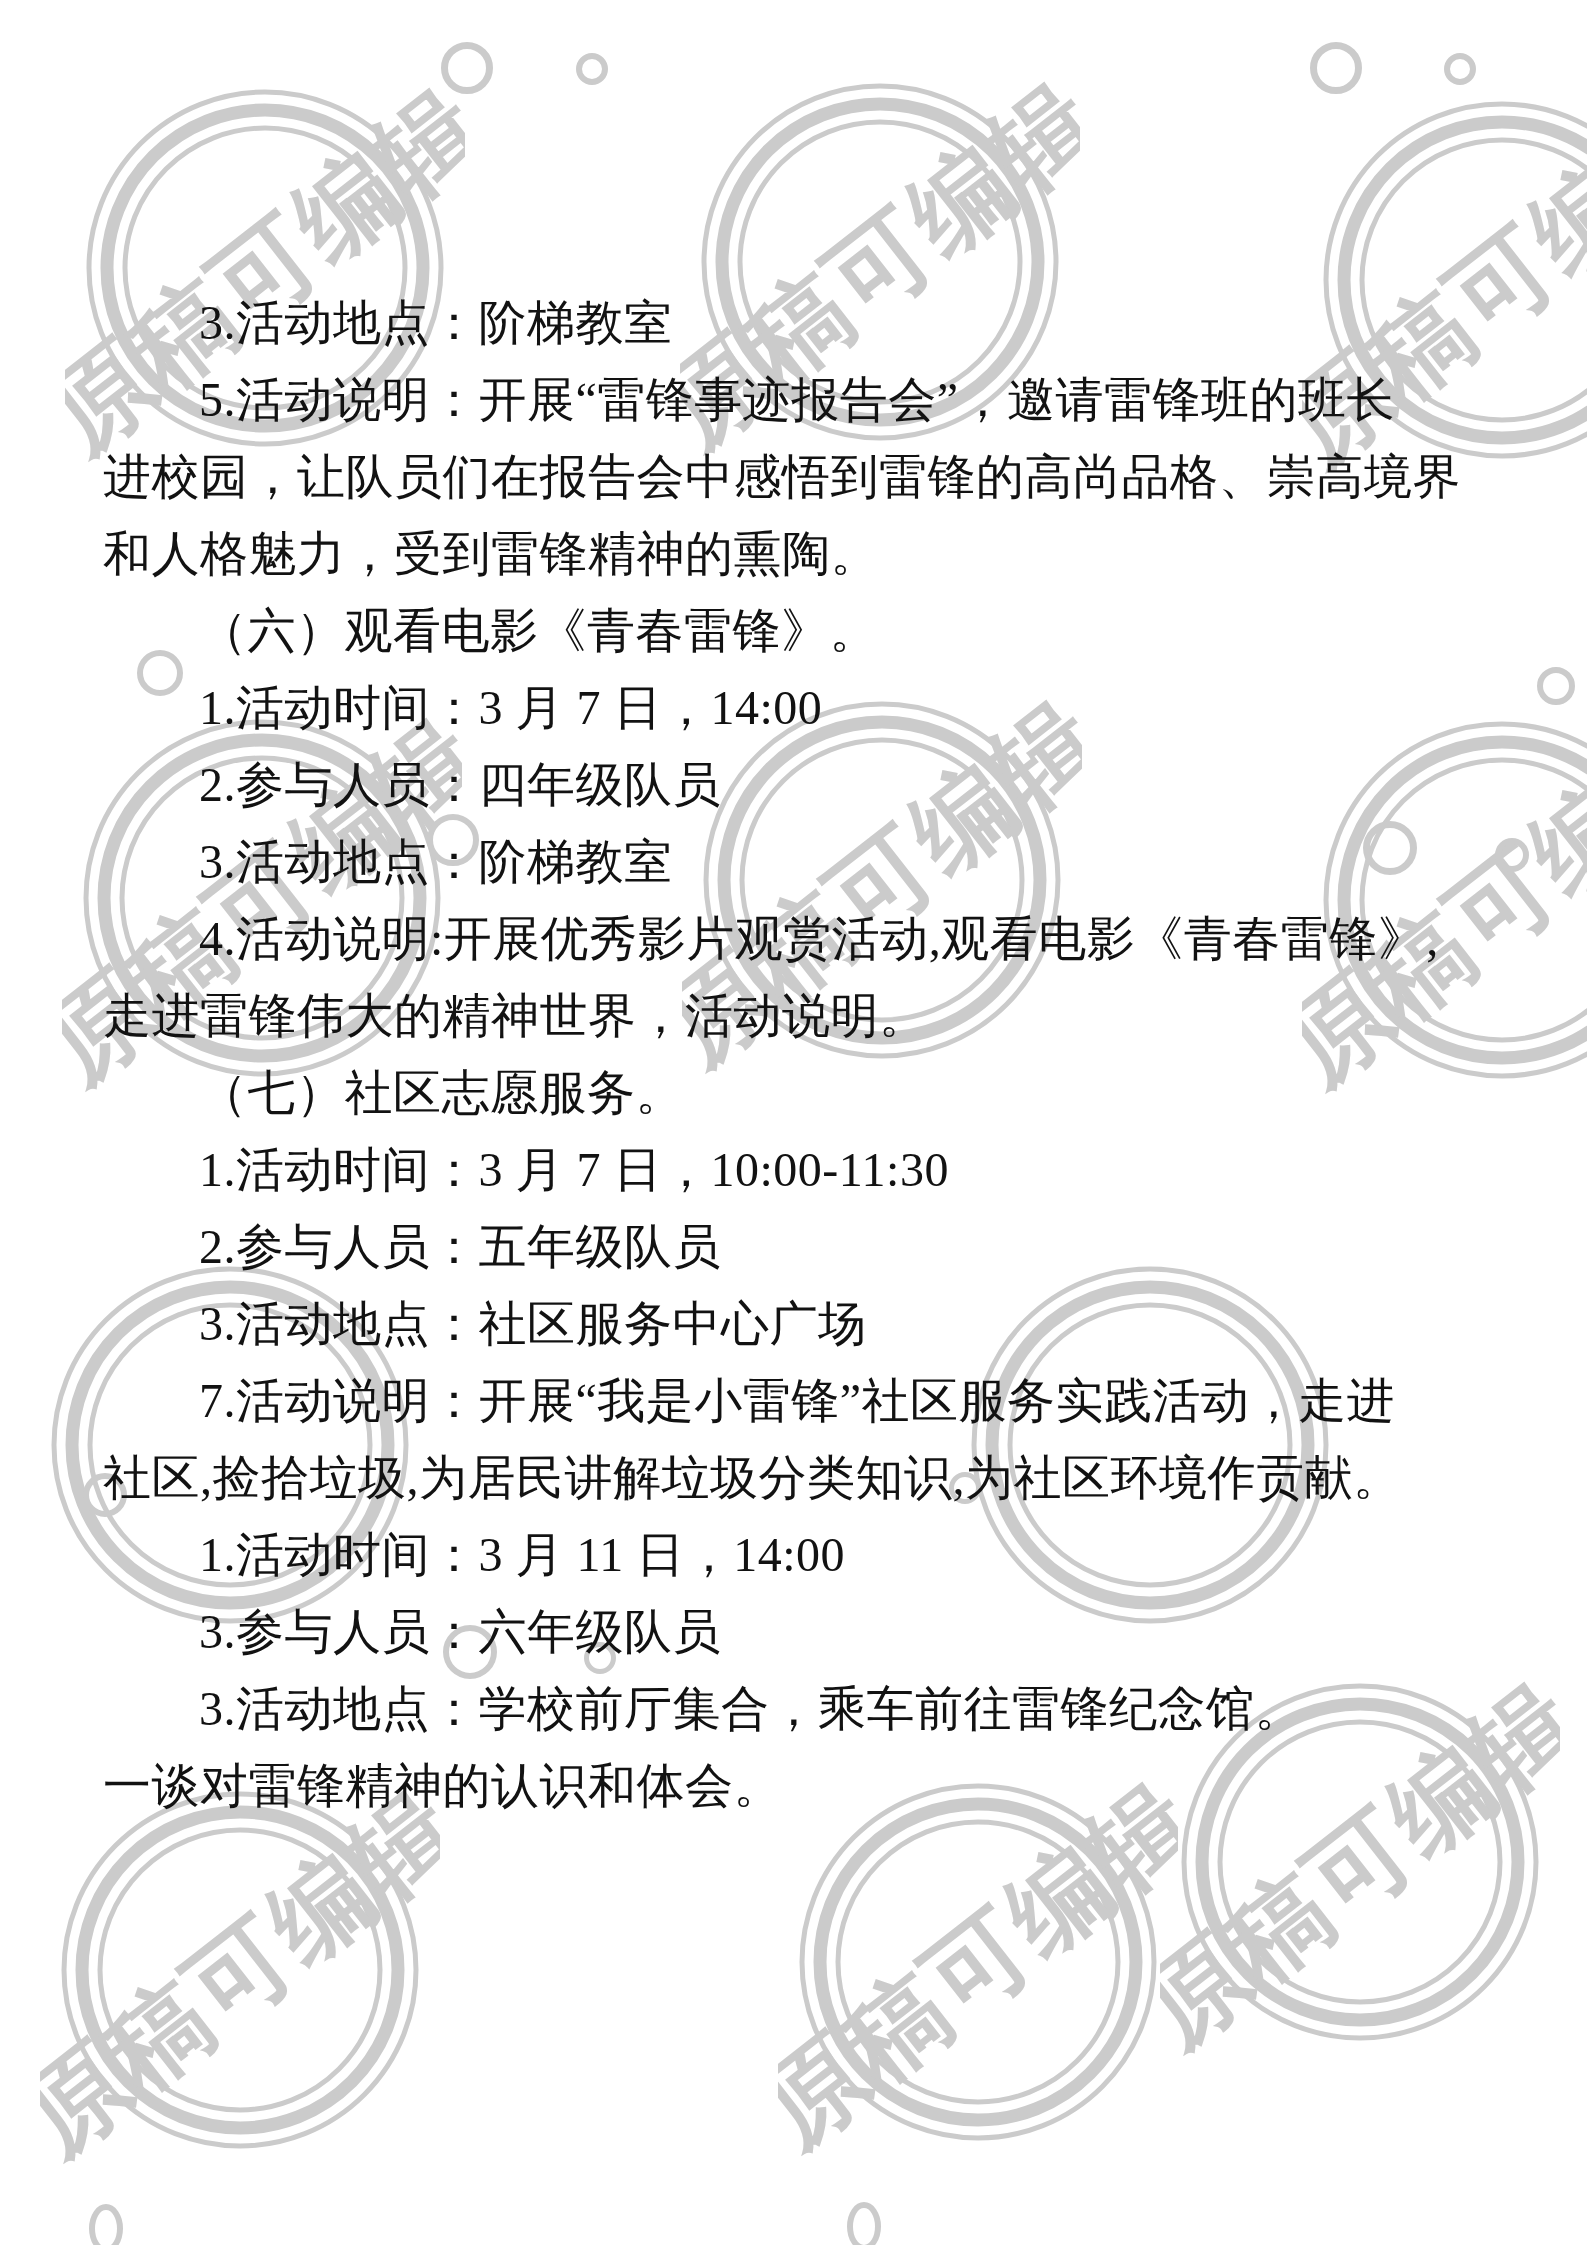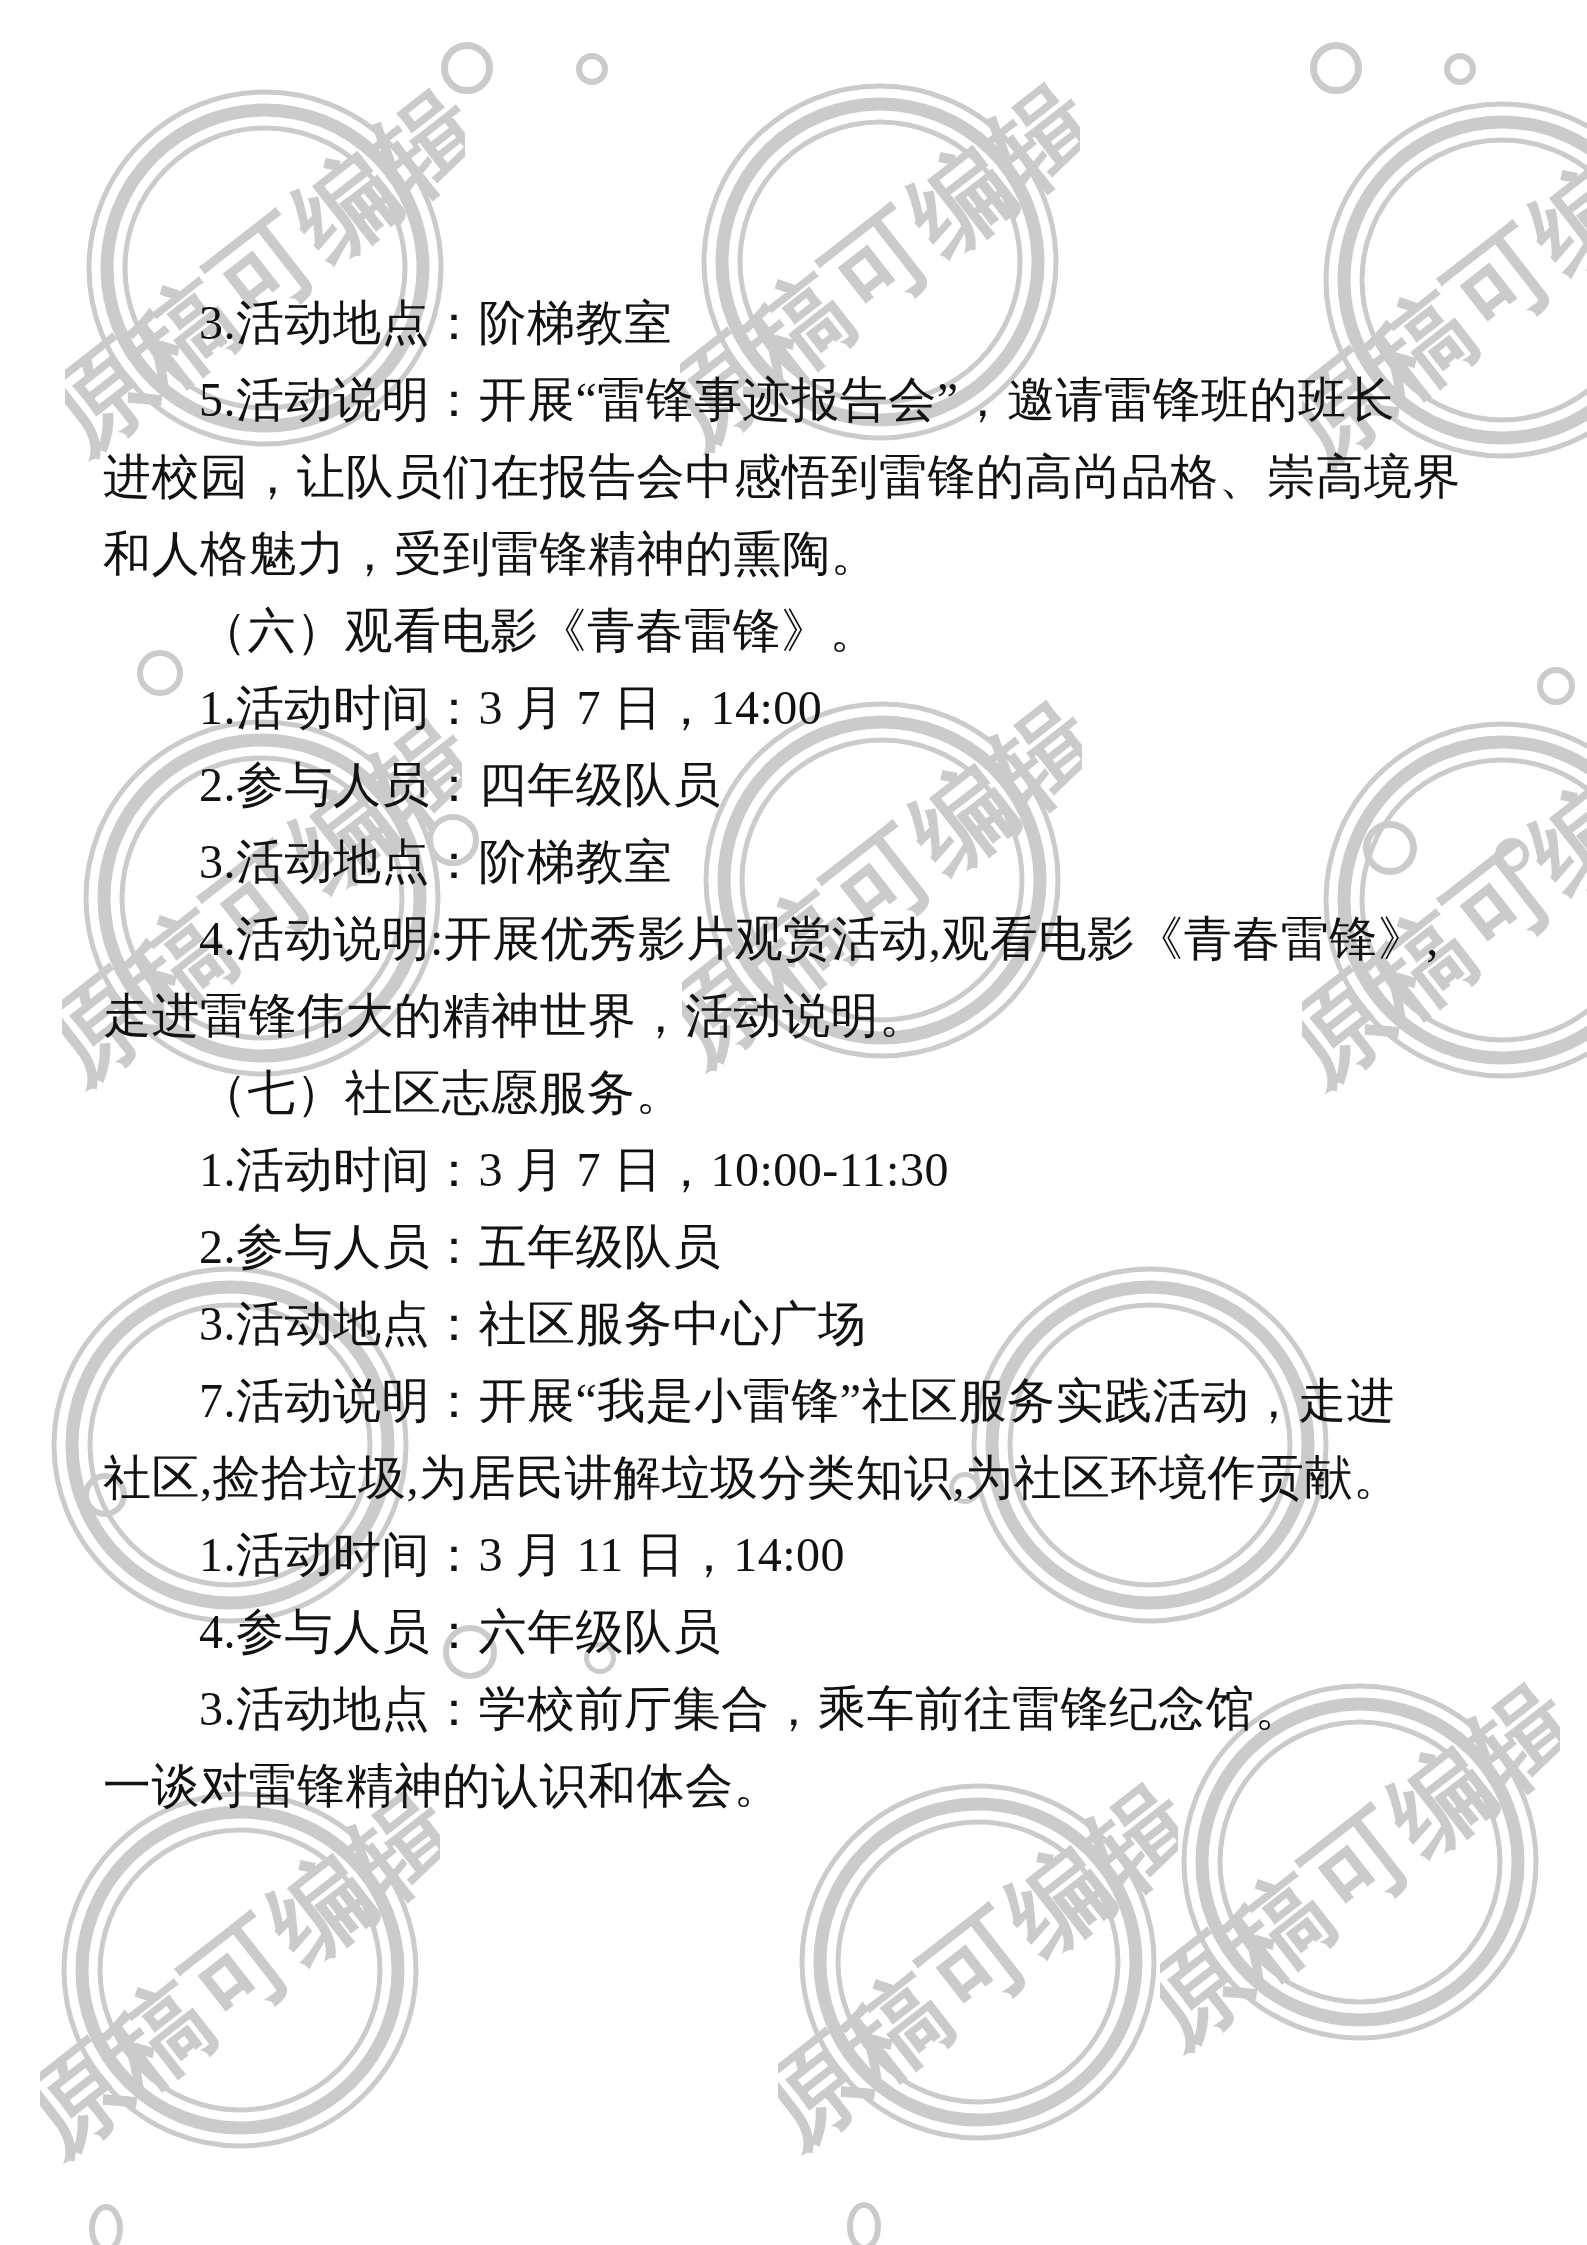--- a/index.html
+++ b/index.html
@@ -123,17 +123,17 @@
       <div class="line indent">3.活动地点：阶梯教室</div>
       <div class="line indent">4.活动说明:开展优秀影片观赏活动,观看电影《青春雷锋》,</div>
       <div class="line">走进雷锋伟大的精神世界，活动说明。</div>
       <div class="line indent">（七）社区志愿服务。</div>
       <div class="line indent">1.活动时间：3 月 7 日，10:00-11:30</div>
       <div class="line indent">2.参与人员：五年级队员</div>
       <div class="line indent">3.活动地点：社区服务中心广场</div>
       <div class="line indent">7.活动说明：开展“我是小雷锋”社区服务实践活动，走进</div>
       <div class="line">社区,捡拾垃圾,为居民讲解垃圾分类知识,为社区环境作贡献。</div>
       <div class="line indent">1.活动时间：3 月 11 日，14:00</div>
-      <div class="line indent">4.参与人员：六年级队员</div>
+      <div class="line indent">3.参与人员：六年级队员</div>
       <div class="line indent">3.活动地点：学校前厅集合，乘车前往雷锋纪念馆。</div>
       <div class="line">一谈对雷锋精神的认识和体会。</div>
     </div>
 </div>
 
 </body></html>

